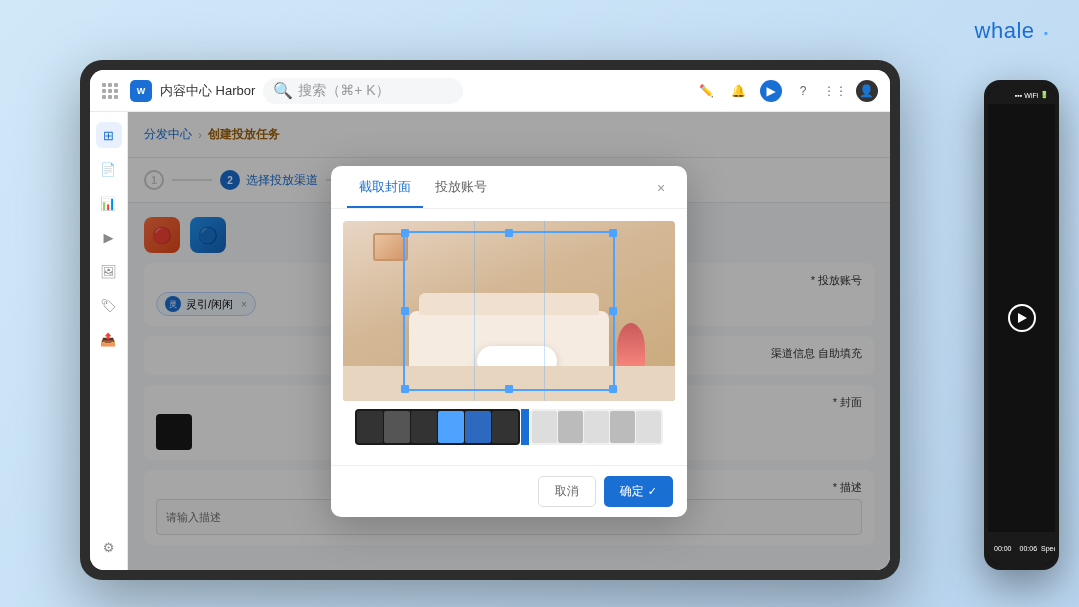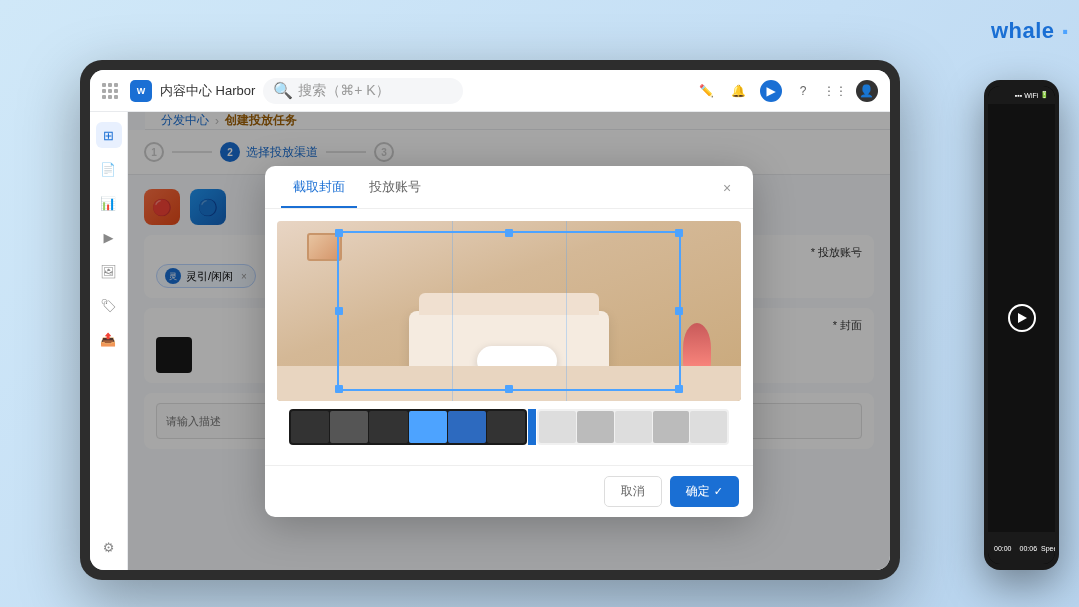--- a/index.html
+++ b/index.html
@@ -9,24 +9,24 @@
       background: linear-gradient(135deg, #d0e8f8 0%, #c5dff5 50%, #b8d4ee 100%);
       font-family: -apple-system, 'PingFang SC', 'Microsoft YaHei', sans-serif;
       overflow: hidden;
       position: relative;
     }
 
     
     .whale-logo {
       position: absolute;
       top: 18px;
-      right: 8px;
+      right: 28px;
       color: #1a6fd4;
       font-size: 22px;
-      font-weight: 700;
+      font-weight: 400;
       letter-spacing: 0.5px;
     }
     .whale-logo::after {
       content: '·';
       color: #4da3ff;
       font-size: 28px;
       vertical-align: top;
       line-height: 1;
     }
 
@@ -165,30 +165,29 @@
       flex: 1;
       background: #f7f9fc;
       overflow: hidden;
       position: relative;
       display: flex;
       flex-direction: column;
     }
 
     
     .breadcrumb {
-      padding: 0 16px;
+      padding: 14px 16px;
       font-size: 12px;
       color: #666;
       display: flex;
       align-items: center;
       gap: 6px;
       background: #fff;
       border-bottom: 1px solid #e8eaed;
       flex-shrink: 0;
-      margin-left: 17px;
     }
     .breadcrumb-link { color: #1a6fd4; cursor: pointer; }
     .breadcrumb-sep { color: #bbb; }
     .breadcrumb-current { color: #a16207; font-weight: 700; }
 
     
     .steps-bar {
       padding: 12px 16px;
       display: flex;
       align-items: center;
@@ -323,21 +322,21 @@
       top: 0; left: 0; right: 0; bottom: 0;
       background: rgba(0,0,0,0.35);
       display: flex;
       align-items: center;
       justify-content: center;
       z-index: 100;
     }
     .dialog {
       background: #fff;
       border-radius: 10px;
-      width: 488px;
+      width: 356px;
       box-shadow: 0 8px 40px rgba(0,0,0,0.25);
       overflow: hidden;
     }
     .dialog-header {
       display: flex;
       align-items: center;
       padding: 12px 16px 0;
       gap: 0;
       border-bottom: 1px solid #eee;
     }
@@ -731,27 +730,31 @@
 
             <div class="form-section">
               <div class="form-label">* 投放账号</div>
               <div class="account-tag">
                 <div class="account-avatar">灵</div>
                 <span>灵引/闲闲</span>
                 <span style="color:#999;margin-left:3px;cursor:pointer;font-size:10px;">×</span>
               </div>
             </div>
 
+            <div class="form-section">
+              <div class="form-label">渠道信息 自助填充</div>
+            </div>
 
             <div class="form-section">
               <div class="form-label">* 封面</div>
               <div class="cover-black"></div>
             </div>
 
             <div class="form-section">
+              <div class="form-label">* 描述</div>
               <input class="desc-input" type="text" placeholder="请输入描述" style="">
             </div>
 
           </div>
         </div>
 
         <div class="dialog-overlay">
           <div class="dialog">
 
             <div class="dialog-header">

